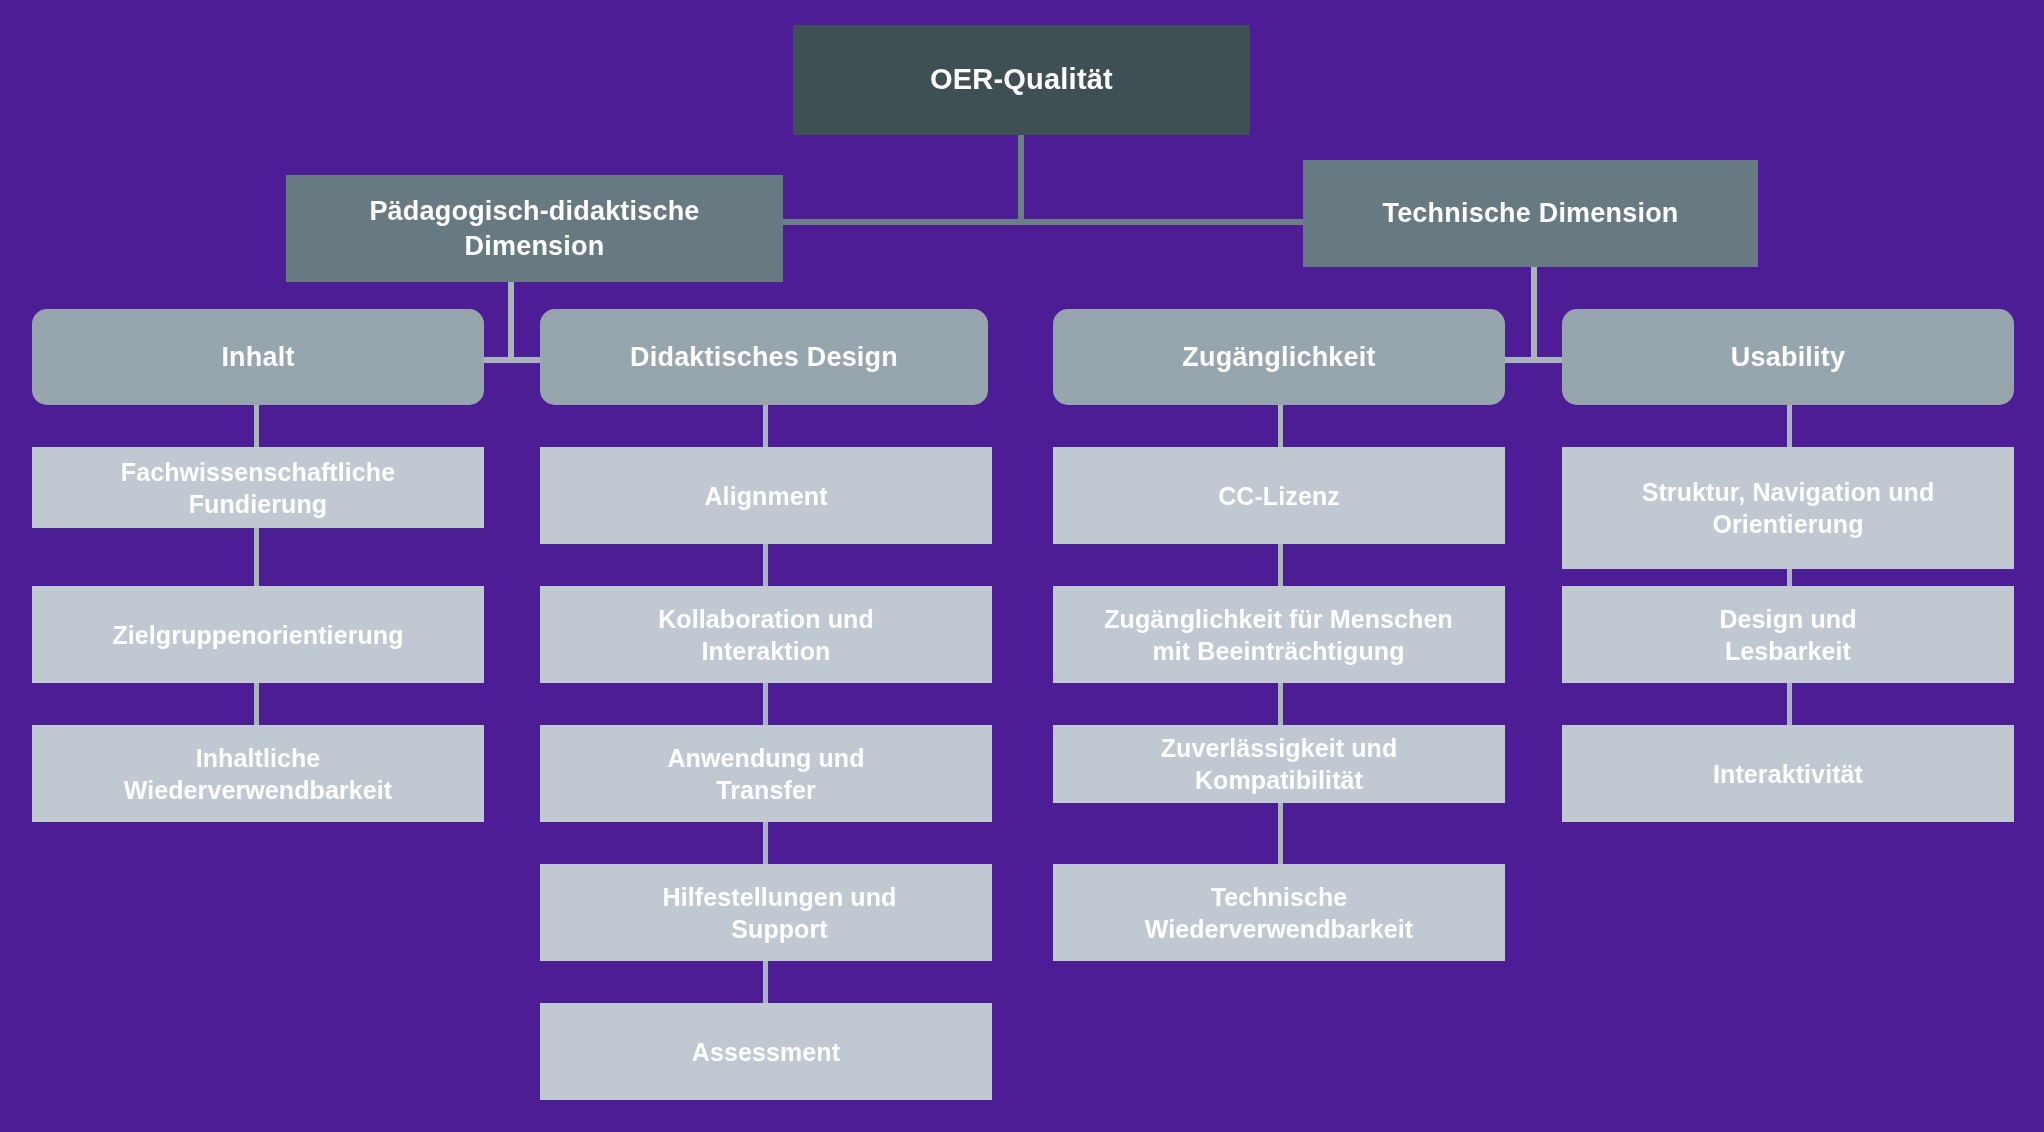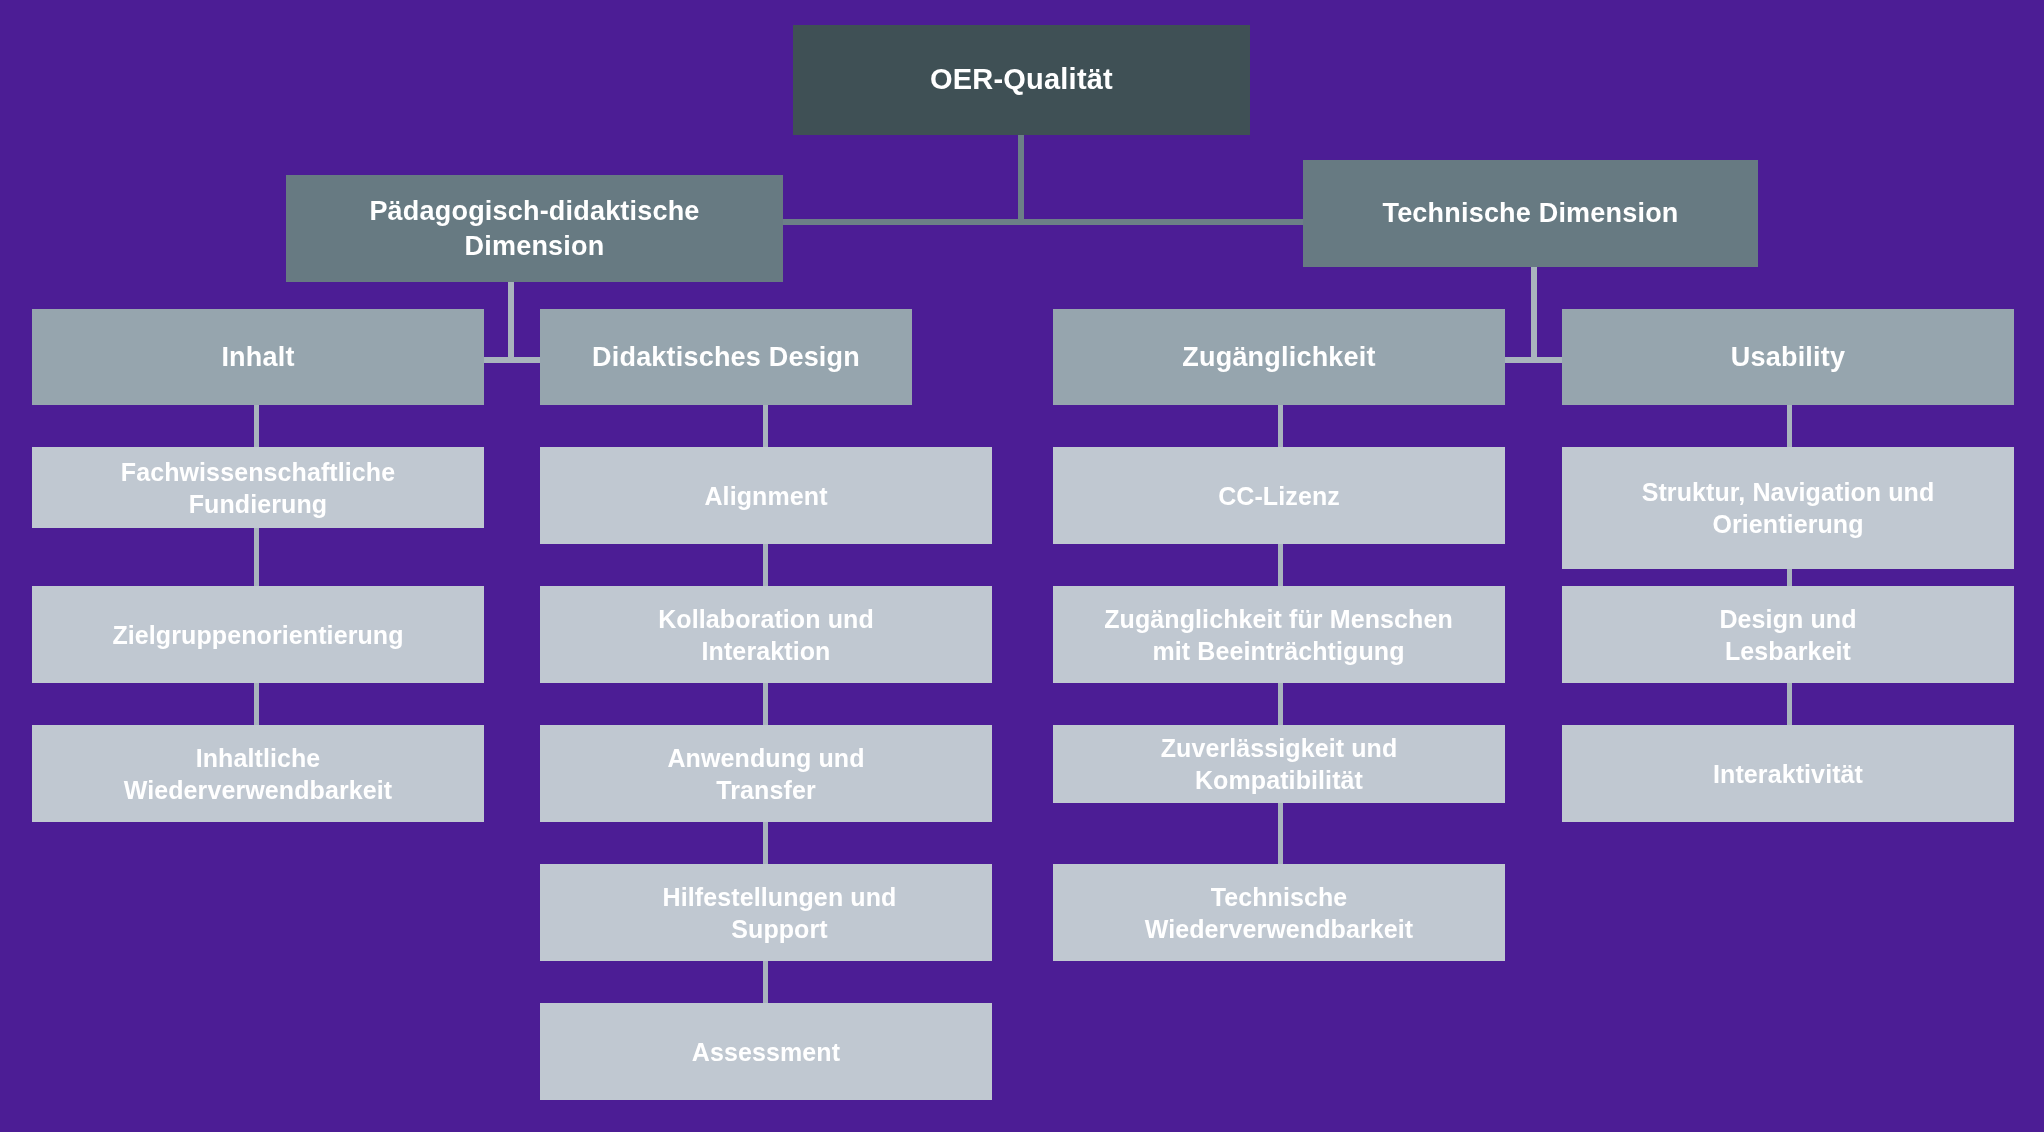--- a/index.html
+++ b/index.html
@@ -39,20 +39,21 @@
   }
   .node.dimension {
     background: #677a82;
     font-size: 27px;
     letter-spacing: 0.2px;
   }
   .node.category {
     background: #96a5ae;
     font-size: 27px;
     letter-spacing: 0.2px;
+    border-radius: 15px;
   }
   .node.leaf {
     background: #c0c8d1;
     font-size: 25px;
     letter-spacing: 0.1px;
   }
   .conn {
     position: absolute;
     background: #a9b4bd;
     z-index: 1;
@@ -84,21 +85,21 @@
 
   <div class="conn" style="left:1787px; top:404px; width:5px; height:412px;"></div>
 
   <div class="node root" style="left:793px; top:25px; width:457px; height:110px;">OER-Qualität</div>
 
   <div class="node dimension" style="left:286px; top:160px; width:497px; height:107px;margin-top:15px;">Pädagogisch-didaktische
 Dimension</div>
   <div class="node dimension" style="left:1303px; top:160px; width:455px; height:107px;">Technische Dimension</div>
 
   <div class="node category" style="left:32px; top:309px; width:452px; height:96px;">Inhalt</div>
-  <div class="node category" style="left:540px; top:309px; width:372px; height:96px;">Didaktisches Design</div>
+  <div class="node category" style="left:540px; top:309px; width:448px; height:96px;">Didaktisches Design</div>
   <div class="node category" style="left:1053px; top:309px; width:452px; height:96px;">Zugänglichkeit</div>
   <div class="node category" style="left:1562px; top:309px; width:452px; height:96px;">Usability</div>
 
   <div class="node leaf" style="left:32px; top:447px; width:452px; height:81px;">Fachwissenschaftliche
 Fundierung</div>
   <div class="node leaf" style="left:32px; top:586px; width:452px; height:97px;">Zielgruppenorientierung</div>
   <div class="node leaf" style="left:32px; top:725px; width:452px; height:97px;">Inhaltliche
 Wiederverwendbarkeit</div>
 
   <div class="node leaf" style="left:540px; top:447px; width:452px; height:97px;">Alignment</div>

